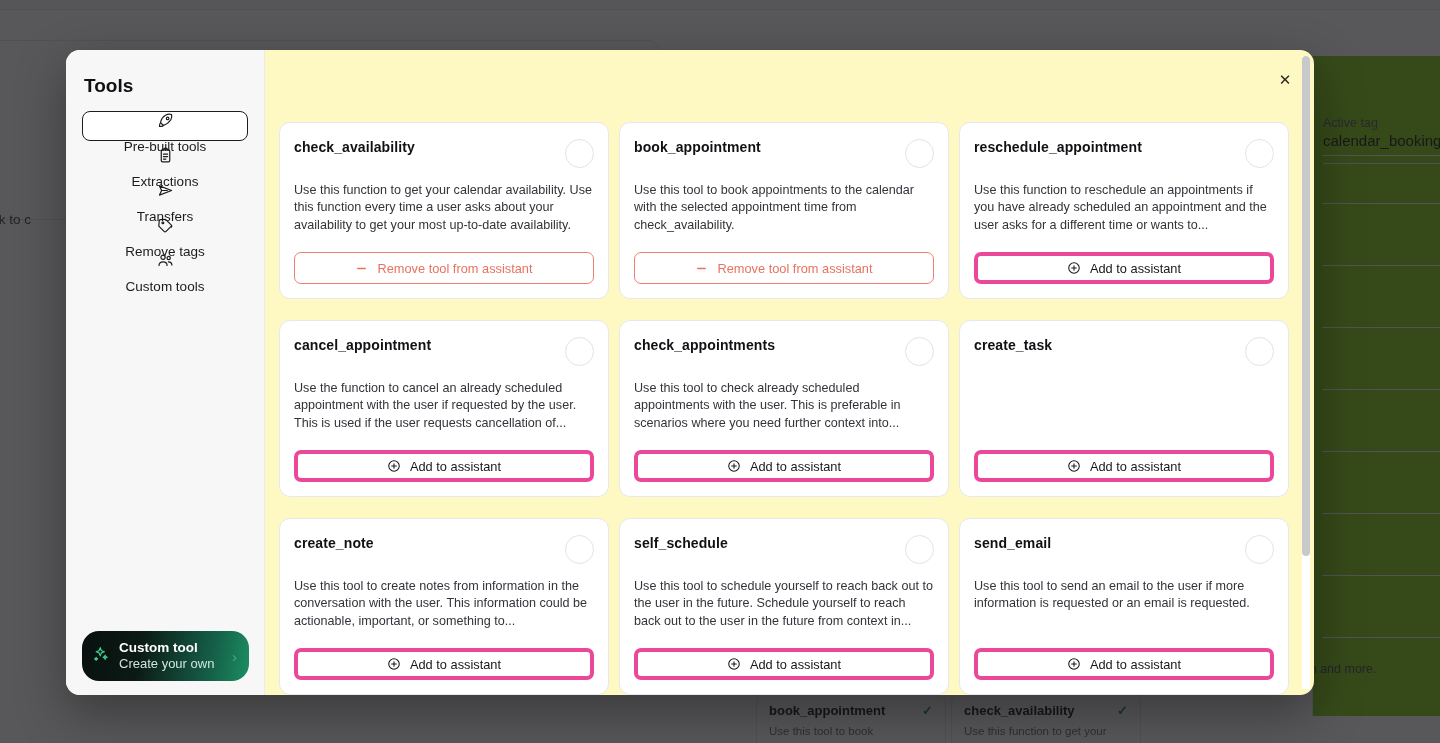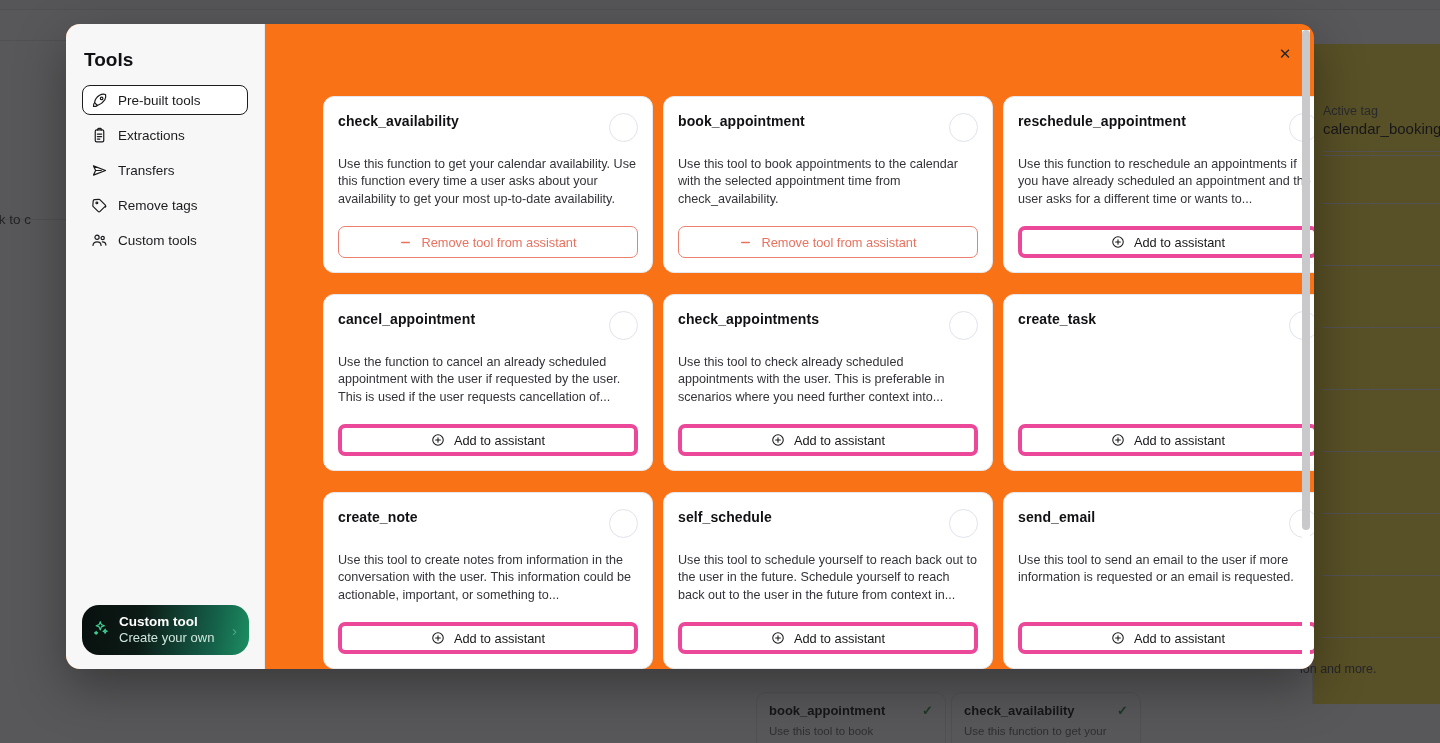--- a/index.html
+++ b/index.html
@@ -19,22 +19,22 @@
   }
   .bg-left-text {
     position: absolute; left: -38px; top: 212px;
     font-size: 13.5px; color: #3d3d3f; white-space: nowrap;
   }
   .bg-left-card {
     position: absolute; left: -50px; top: 40px; width: 710px; height: 180px;
     background: #ffffff; border: 1px solid #e4e4e7; border-radius: 12px;
   }
   .bg-right-panel {
-    position: absolute; left: 1312px; top: 44px; width: 128px; height: 660px;
-    background: #fde047; border-left: 1px solid #e7e7ea;
+    position: absolute; left: 1312px; top: 56px; width: 128px; height: 660px;
+    background: #84cc16; border-left: 1px solid #e7e7ea;
   }
   .bg-field {
     position: absolute; left: 1322px; width: 130px; height: 48px;
     border-bottom: 1px solid #e8e8ea;
   }
   .bg-field-label { font-size: 12.5px; color: #5a5a5e; }
   .bg-field-value { font-size: 15px; color: #17171a; margin-top: 2px; white-space: nowrap; }
   .bg-divider {
     position: absolute; left: 1322px; width: 130px; height: 1px; background: #ebebed;
   }
@@ -57,38 +57,37 @@
     margin-top: 6px; font-size: 11.5px; line-height: 1.35; color: #6b6b70;
   }
 
   
   .overlay {
     position: absolute; inset: 0; background: rgba(24,24,27,0.72); z-index: 5;
   }
 
   
   .modal {
-    position: absolute; left: 66px; top: 24px; width: 1248px; height: 645px;
-    background: #f97316; border-radius: 14px; z-index: 10;
+    position: absolute; left: 66px; top: 50px; width: 1248px; height: 645px;
+    background: #fef9c3; border-radius: 14px; z-index: 10;
     display: flex; overflow: hidden;
     box-shadow: 0 18px 50px rgba(0,0,0,0.35);
-    gap: 44px;
   }
 
   
   .sidebar {
     width: 199px; flex: 0 0 199px; background: #f7f7f8;
     border-right: 1px solid #eaeaec;
     padding: 20px 16px 16px 16px; position: relative;
   }
   .sb-title { font-size: 19px; font-weight: 700; color: #111114; margin: 5px 0 14px 2px; }
   .sb-item {
     display: flex; align-items: center; gap: 10px;
     height: 30px; padding: 0 8px; margin-bottom: 5px;
-    border-radius: 8px; cursor: pointer; border: 1px solid transparent;
+    border-radius: 8px; cursor: pointer; border: 1px solid transparent; flex-direction: column;
   }
   .sb-item.active { background: #ffffff; border: 1px solid #1d1d20; }
   .sb-item .lbl { font-size: 13.5px; color: #1b1b1e; white-space: nowrap; }
   .sb-ico { width: 17px; height: 17px; flex: 0 0 17px; display: block; }
   .sb-ico svg { display: block; width: 17px; height: 17px; }
 
   .custom-cta {
     position: absolute; left: 16px; bottom: 14px; width: 167px; height: 50px;
     border-radius: 17px; cursor: pointer;
     background: linear-gradient(100deg, #08100e 0%, #0c1a16 35%, #156149 78%, #1c8f63 100%);

